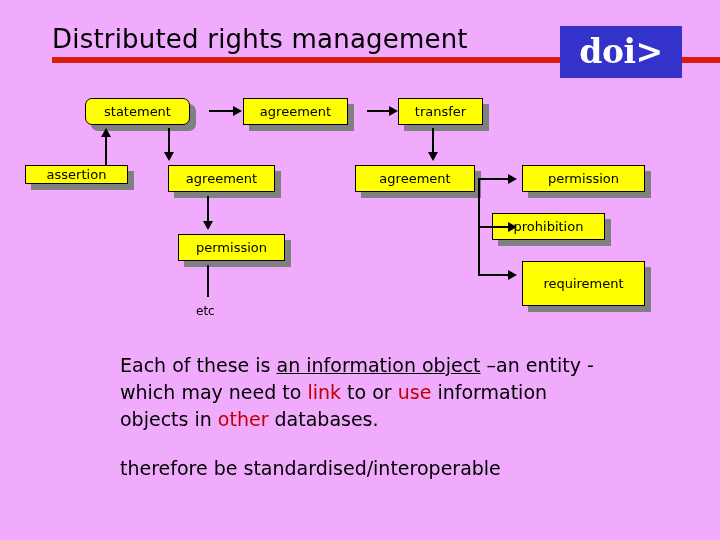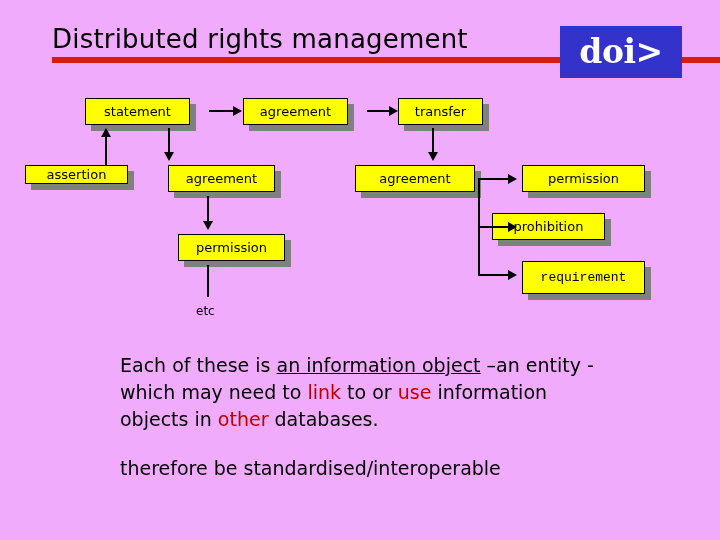--- a/index.html
+++ b/index.html
@@ -126,21 +126,21 @@
 </style>
 </head>
 <body>
 
 <div id="slide">
 
   <div class="title">Distributed rights management</div>
   <div class="rule"></div>
   <div class="doi-logo">doi&gt;</div>
 
-  <div class="node" style="left:85px; top:98px; width:105px; height:27px;">
+  <div class="node" style="left:85px; top:98px; width:105px; height:27px;border-radius:7px;">
     <span>statement</span>
   </div>
 
   <div class="node" style="left:243px; top:98px; width:105px; height:27px;">
     <span>agreement</span>
   </div>
 
   <div class="node" style="left:398px; top:98px; width:85px; height:27px;">
     <span>transfer</span>
   </div>
@@ -162,21 +162,21 @@
   </div>
 
   <div class="node" style="left:178px; top:234px; width:107px; height:27px;">
     <span>permission</span>
   </div>
 
   <div class="node" style="left:492px; top:213px; width:113px; height:27px;">
     <span>prohibition</span>
   </div>
 
-  <div class="node" style="left:522px; top:261px; width:123px; height:33px;font-family:Liberation Mono, monospace;">
+  <div class="node" style="left:522px; top:261px; width:123px; height:45px;">
     <span>requirement</span>
   </div>
 
   <div class="hline" style="left:209px; top:110px; width:26px;"></div>
   <div class="arrow-right" style="left:233px; top:106px;"></div>
 
   <div class="hline" style="left:367px; top:110px; width:24px;"></div>
   <div class="arrow-right" style="left:389px; top:106px;"></div>
 
   <div class="vline" style="left:105px; top:135px; width:2px; height:30px;"></div>

